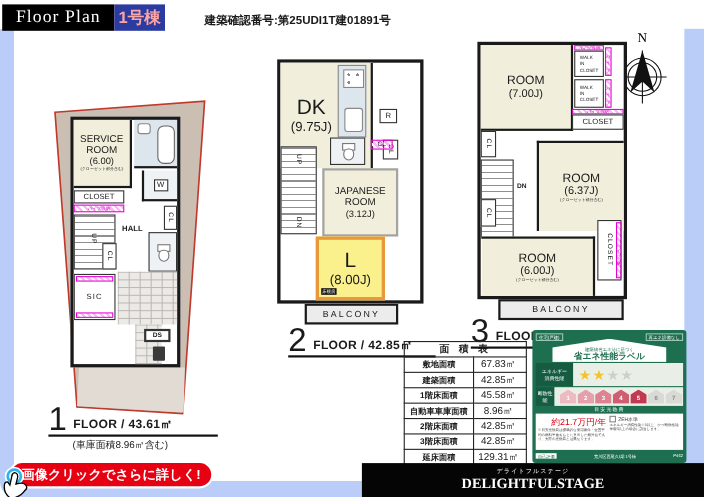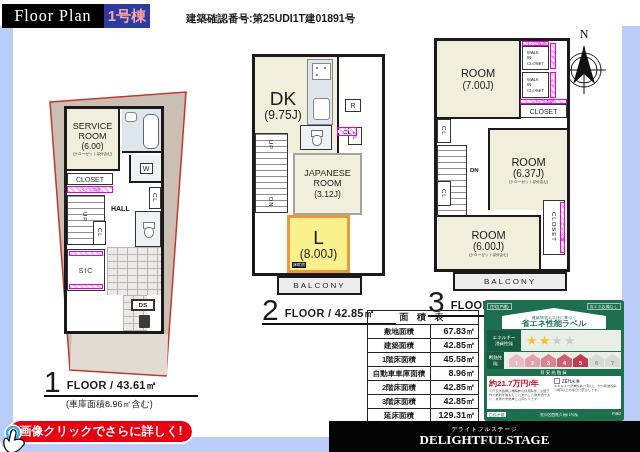--- a/index.html
+++ b/index.html
@@ -55,21 +55,21 @@
   .stove{position:absolute;border:1px solid #888;background:
          radial-gradient(circle 2px at 4px 4px,#888 60%,transparent 62%),
          radial-gradient(circle 2px at 12px 4px,#888 60%,transparent 62%),
          radial-gradient(circle 2px at 4px 11px,#888 60%,transparent 62%),#fff;}
   .sink{position:absolute;border:1px solid #888;border-radius:3px;background:#fff;}
   
   #area-table{left:367px;top:310px;width:112px;border-collapse:collapse;}
   #area-table td,#area-table th{border:1px solid #222;padding:0;height:11px;}
   #area-table th{font-size:9px;font-weight:bold;letter-spacing:3px;}
   .at-l{width:62px;font-size:7.5px;font-weight:bold;text-align:center;}
-  .at-v{font-size:9px;font-weight:bold;text-align:right;padding-right:3px !important;}
+  .at-v{font-size:9px;font-weight:normal;text-align:center;padding-right:3px !important;}
   
   #ecard{left:484px;top:300px;width:140px;height:121px;background:#1d6f4f;border-radius:3px;
          padding:3px;display:flex;flex-direction:column;}
   .etags{display:flex;justify-content:space-between;height:7px;}
   .etag{font-size:4px;color:#fff;border:1px solid #9cc4b2;padding:0 2px;line-height:6px;}
   #ehouse{width:104px;height:20px;background:#fff;margin:0 auto;margin-top:-2px;
           clip-path:polygon(0 38%,50% 0,100% 38%,100% 100%,0 100%);
           display:flex;flex-direction:column;align-items:center;justify-content:flex-end;padding-bottom:1px;}
   #ehouse .eh-s{font-size:4px;color:#1d6f4f;}
   #ehouse .eh-m{font-size:8px;font-weight:bold;color:#1d6f4f;line-height:1;}
@@ -81,21 +81,21 @@
   .star-off{color:#c9d2c9;font-size:13px;letter-spacing:1px;}
   .house{width:15px;height:13px;margin-right:1px;clip-path:polygon(50% 0,100% 38%,100% 100%,0 100%,0 38%);
          display:flex;align-items:flex-end;justify-content:center;font-size:5.5px;font-weight:bold;color:#fff;
          padding-bottom:1px;box-sizing:border-box;}
   .lv1{background:#eebac2;}.lv2{background:#e79fab;}.lv3{background:#dd8291;}
   .lv4{background:#d05e72;}.lv5{background:#c23a52;}
   .house.off{background:#d9d9d6;color:#8b8b8b;}
   #ecost-h{font-size:4.5px;color:#fff;text-align:center;letter-spacing:1px;margin-top:1px;}
   #epanel{background:#fff;margin-top:1px;flex:1;display:flex;gap:3px;padding:2px;}
   #epanel .cl-col{width:62px;}
-  #ecost-v{color:#d70014;font-weight:bold;font-size:8px;text-align:left;}
+  #ecost-v{color:#d70014;font-weight:normal;font-size:8px;text-align:right;}
   .tiny{font-size:3.2px;color:#444;line-height:1.25;text-align:left;}
   #zeh-row{display:flex;align-items:center;gap:2px;font-size:4.5px;color:#333;}
   #zeh-box{width:4px;height:4px;border:1px solid #888;display:inline-block;}
   #efoot{display:flex;justify-content:space-between;align-items:center;margin-top:1px;height:8px;}
   #efoot .chip{background:#fff;color:#155c42;font-size:3.8px;padding:0 2px;}
   #efoot .ft{color:#fff;font-size:3.8px;}
   
   #cta{left:8px;top:419px;width:186px;height:25px;background:#e60012;border:2px solid #fff;
        border-radius:14px;color:#fff;font-weight:bold;font-size:12px;display:flex;align-items:center;
        justify-content:center;cursor:pointer;}

